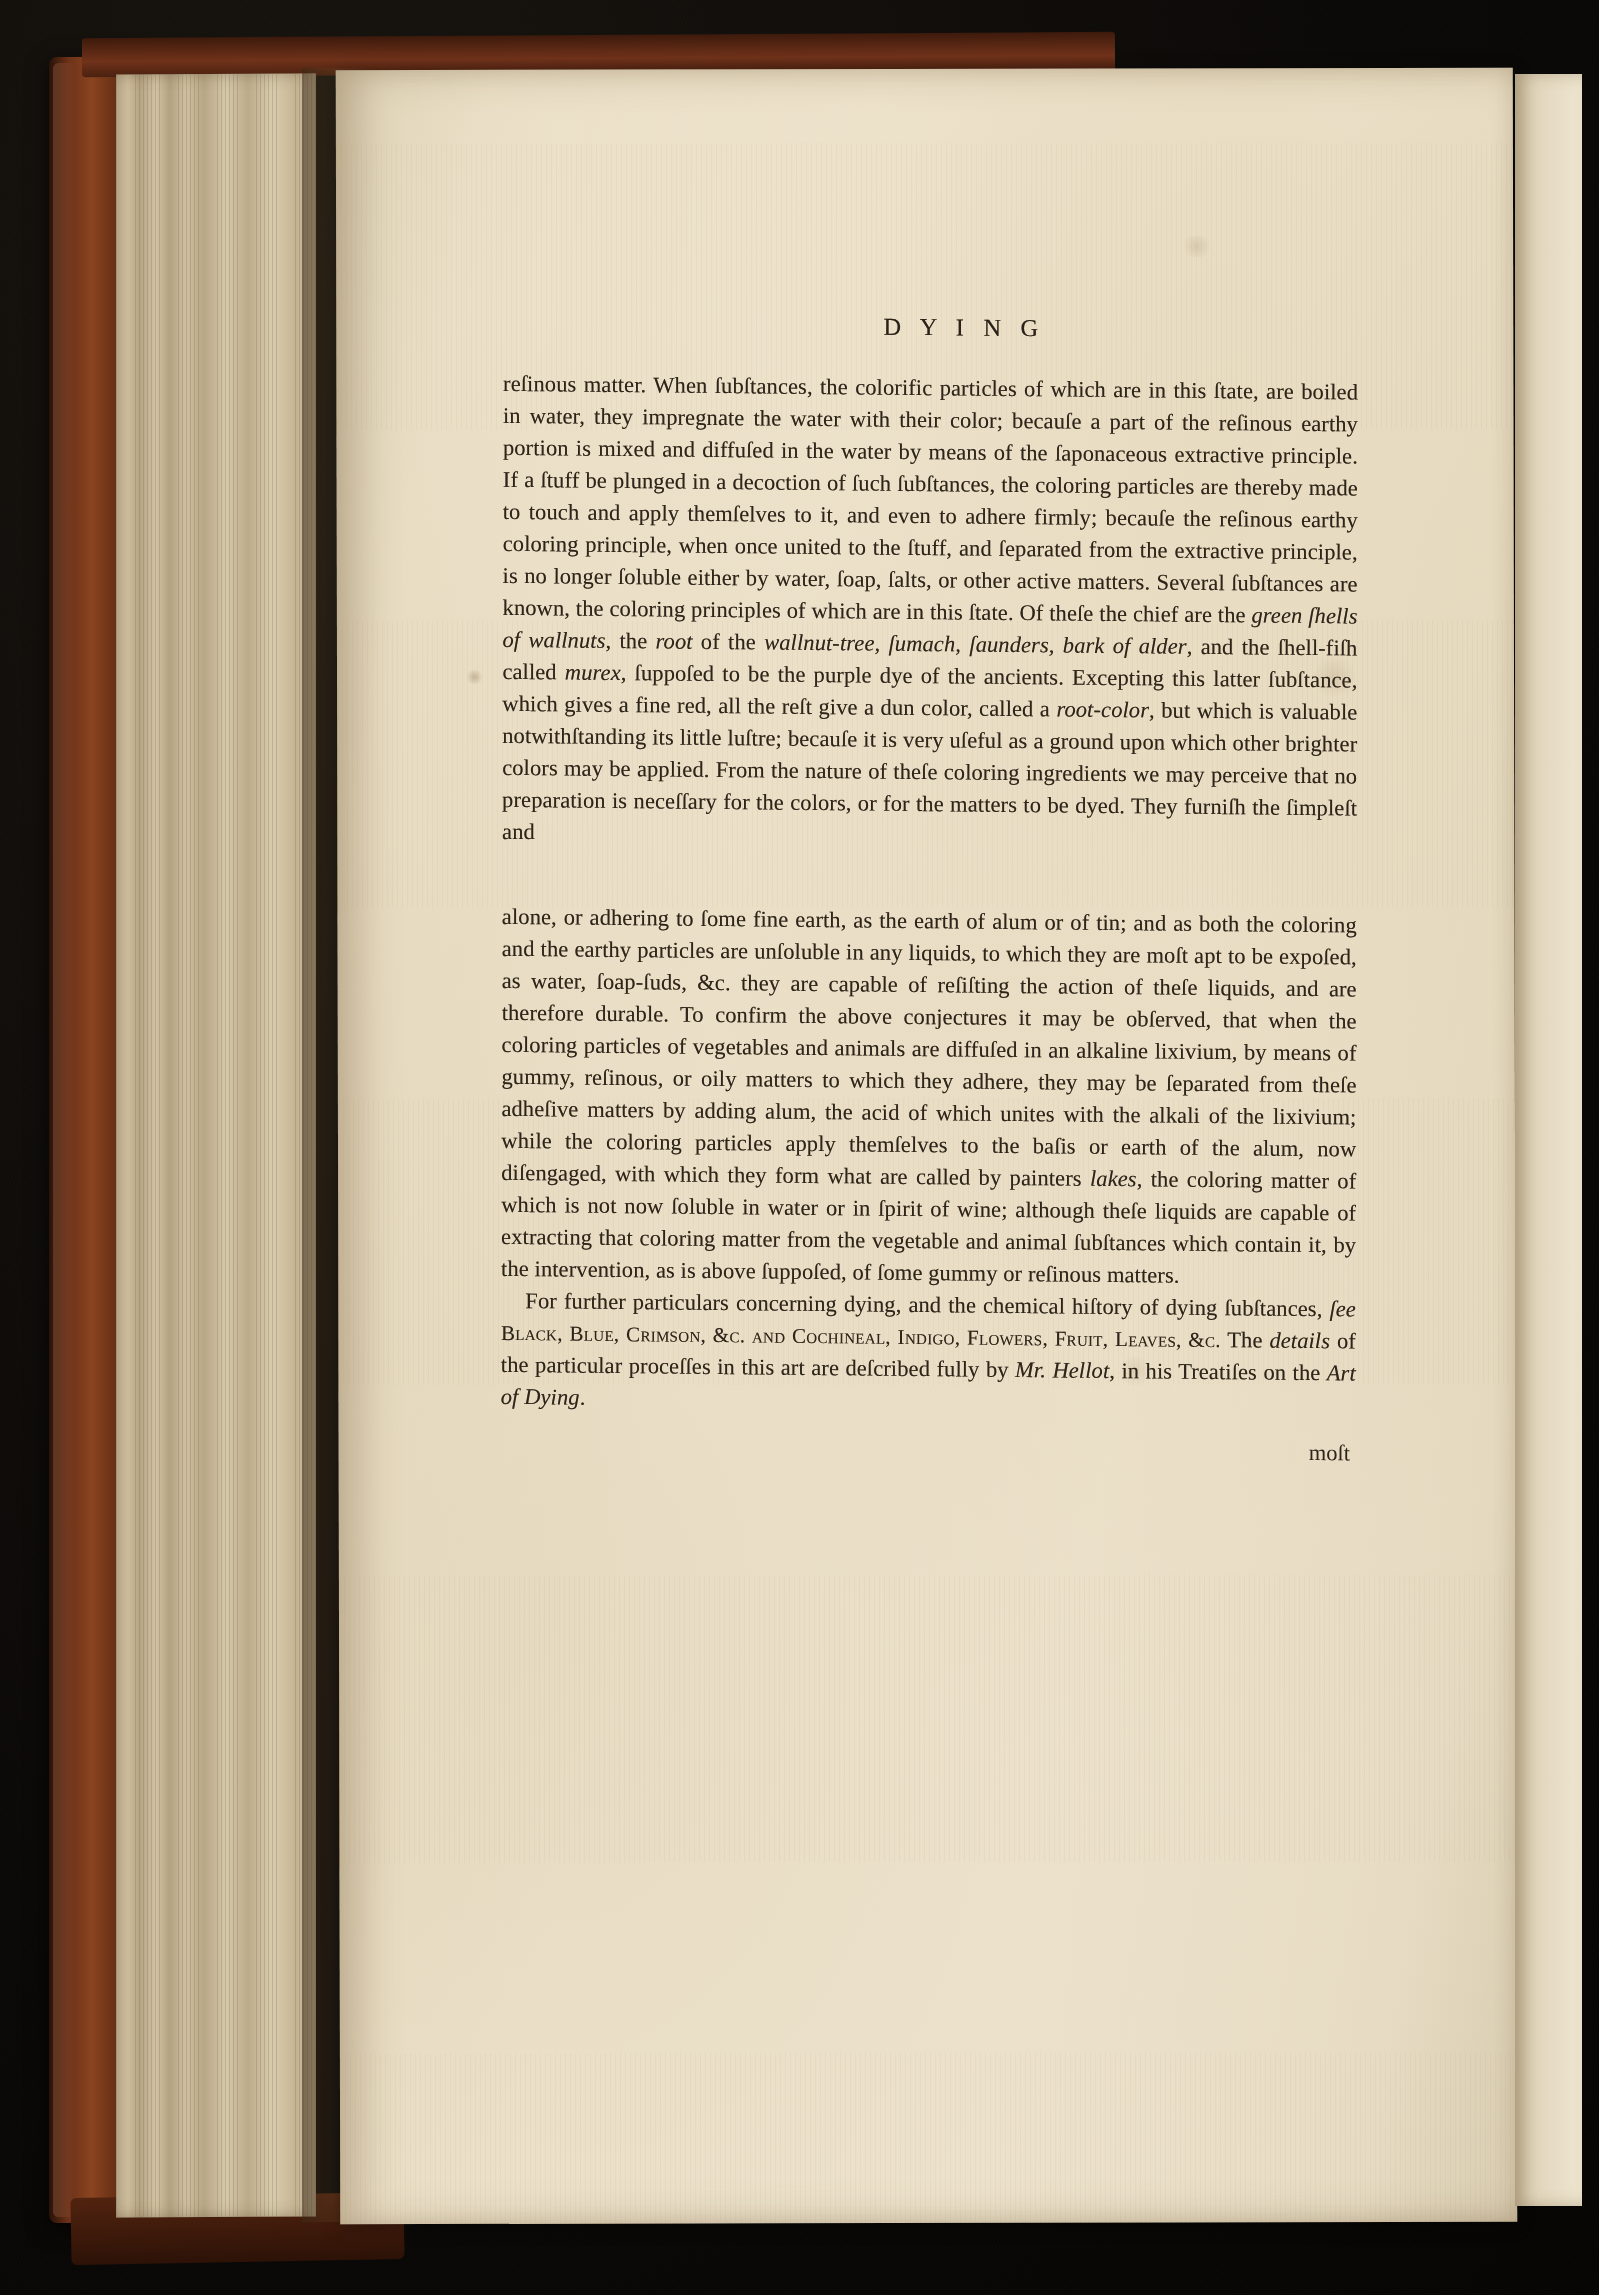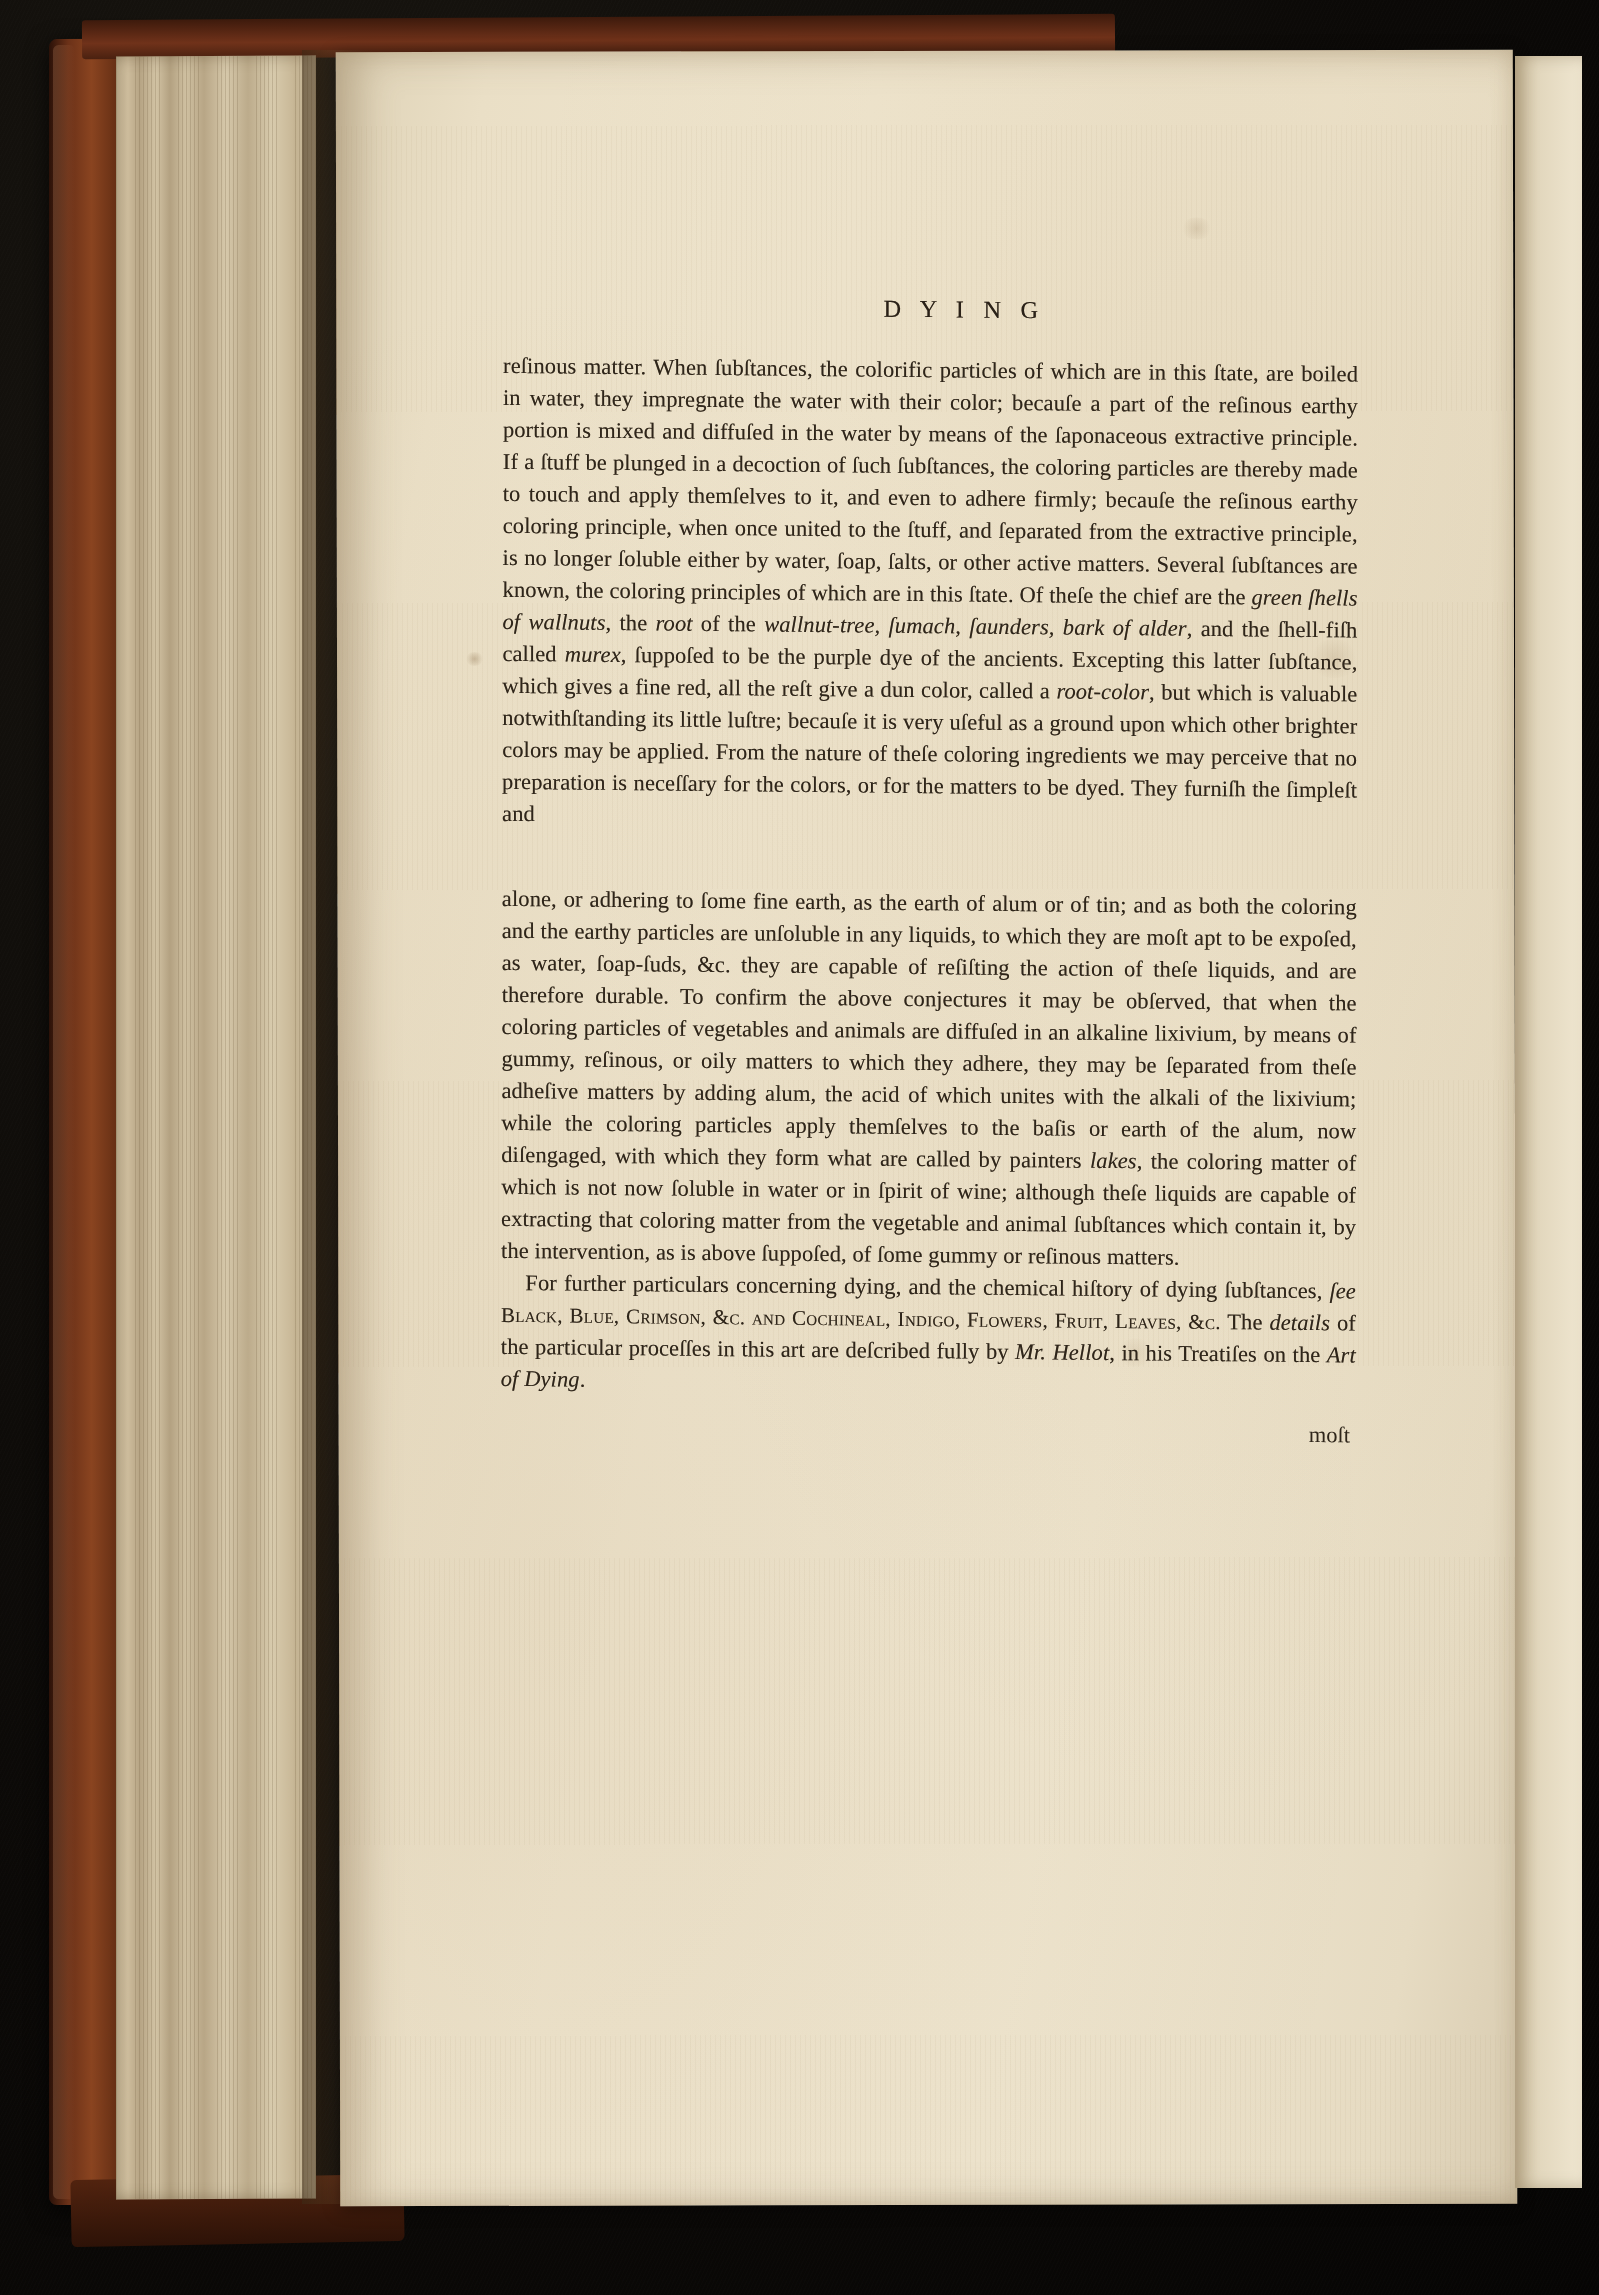--- a/index.html
+++ b/index.html
@@ -28,21 +28,21 @@
     inset: 0;
     background:
       repeating-linear-gradient(115deg, rgba(255,255,255,0.012) 0px, rgba(255,255,255,0.012) 1.1px, rgba(0,0,0,0) 1.1px, rgba(0,0,0,0) 3.3px);
     opacity: .7;
   }
 
   
   .book {
     position: absolute;
     left: 49px;
-    top: 39px;
+    top: 57px;
     width: 1510px;
     height: 2199px;
   }
 
   
   .cover-edge {
     position: absolute;
     left: 0;
     top: 0;
     width: 106px;

